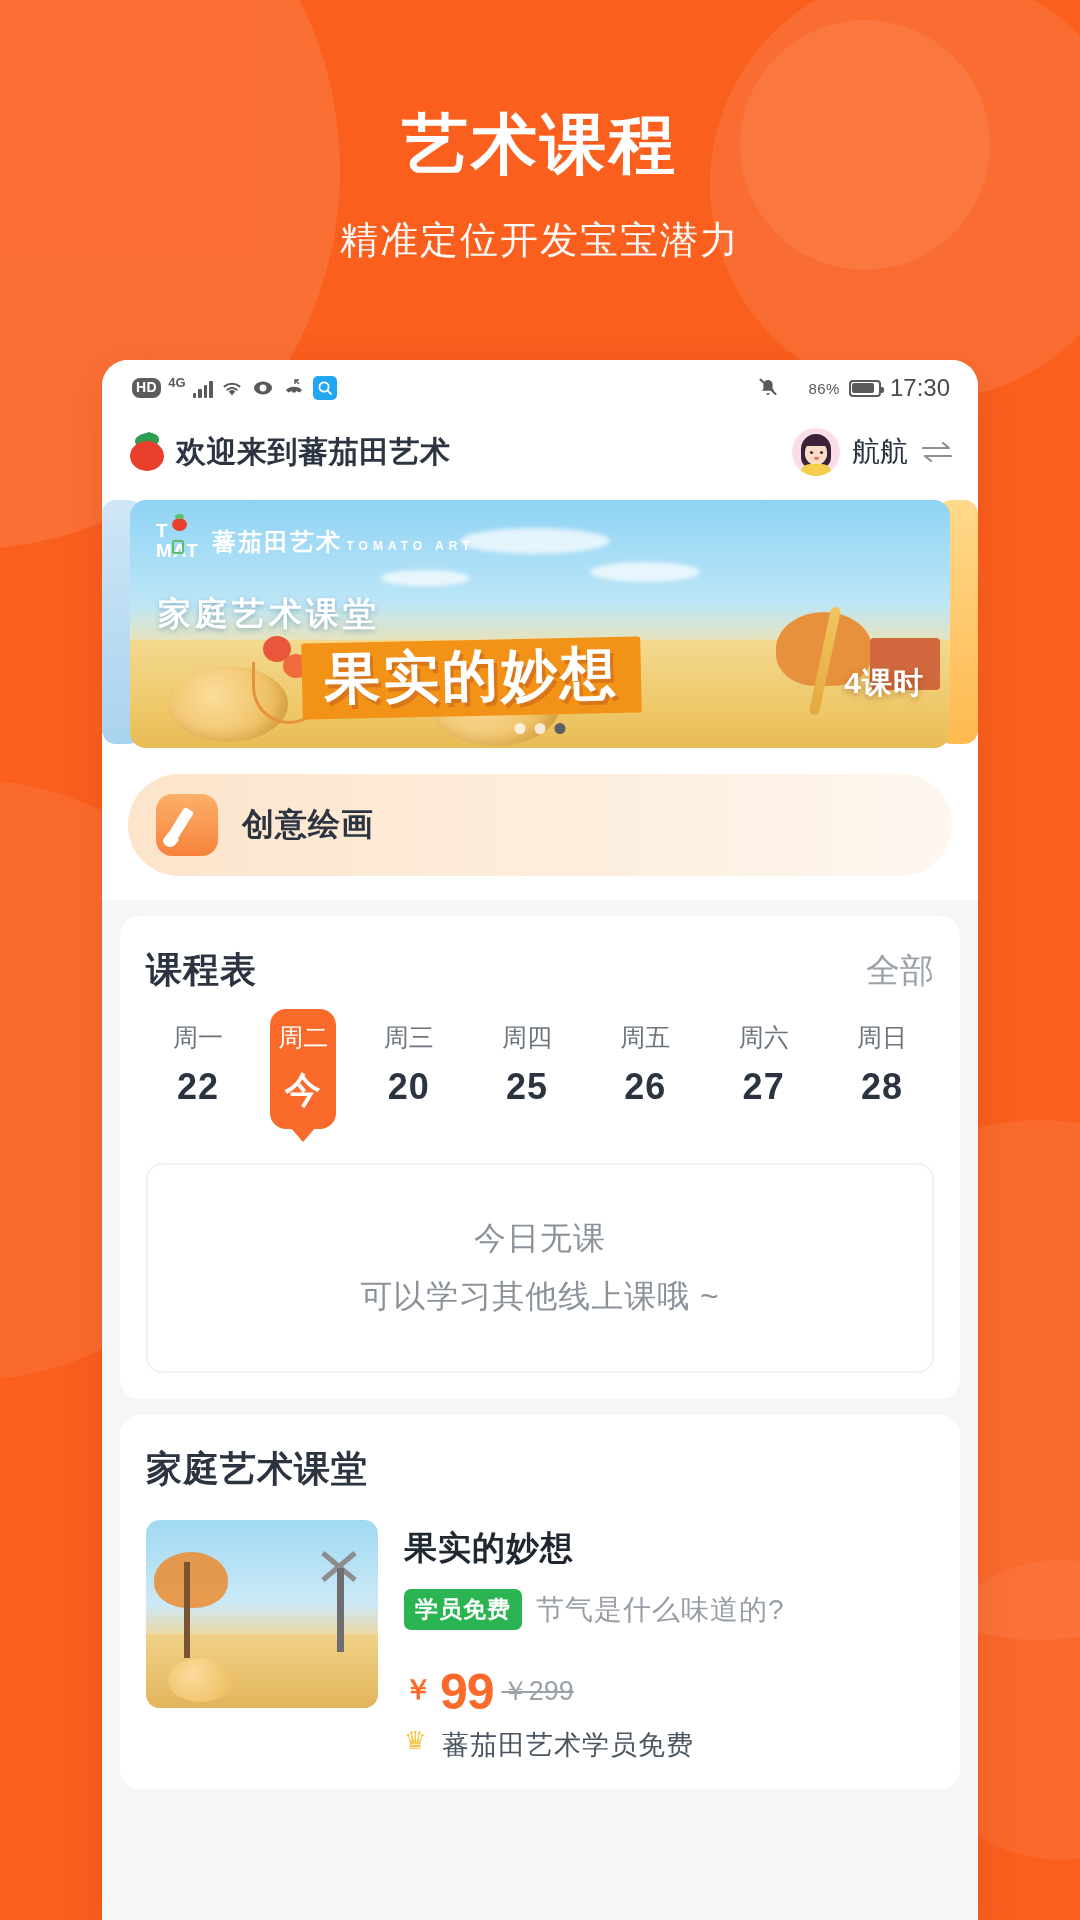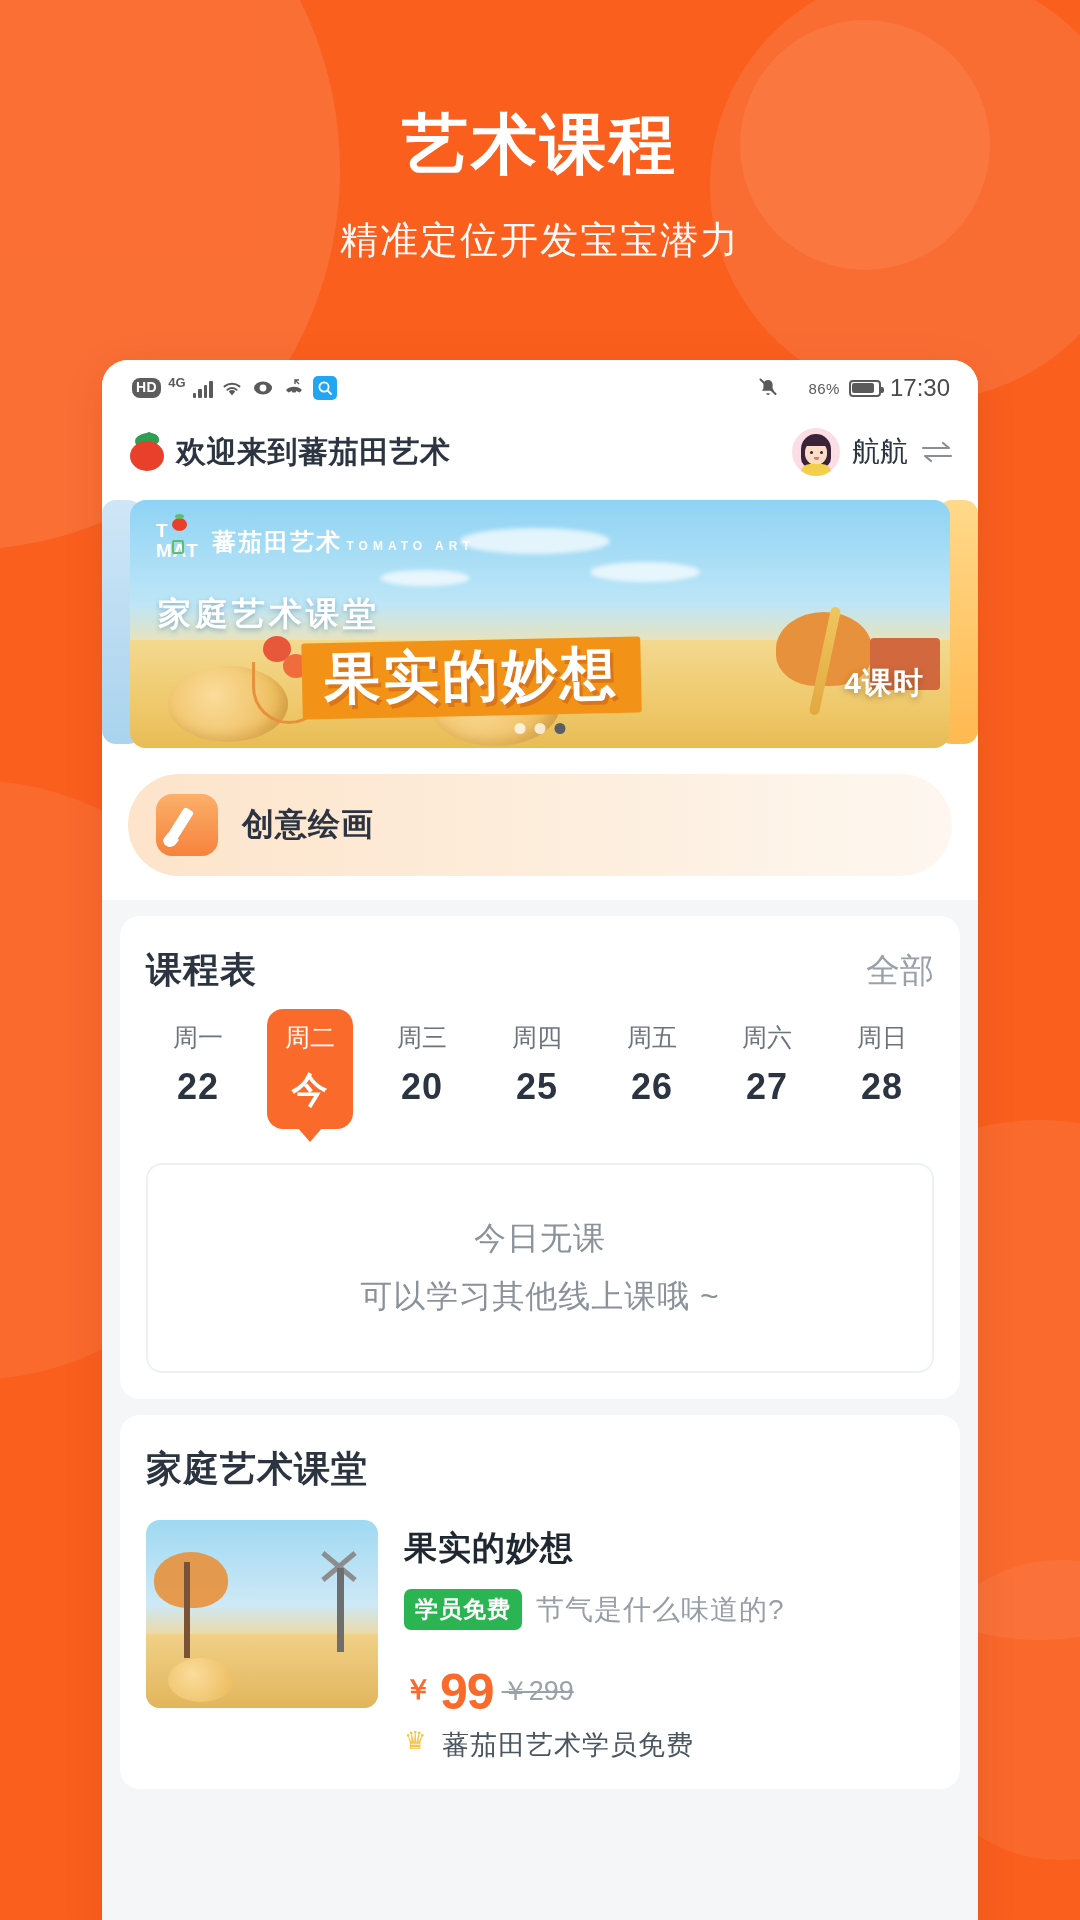--- a/index.html
+++ b/index.html
@@ -159,21 +159,21 @@
   
   .card { background:#fff; border-radius:20px; margin:16px 18px 0; padding:30px 26px 26px; }
   .card-head { display:flex; align-items:baseline; justify-content:space-between; }
   .card-title { font-size:36px; font-weight:700; color:#2b3440; letter-spacing:1px; }
   .card-more { font-size:34px; color:#9aa1a9;margin-left:8px; }
 
   .weekrow { display:flex; justify-content:space-between; margin-top:26px; padding:0 6px; }
   .day { width:92px; text-align:center; position:relative; }
   .day .wd { font-size:25px; color:#6b737c; }
   .day .dt { font-size:36px; font-weight:700; color:#2b3440; margin-top:12px; letter-spacing:1px; }
-  .day.today { background:#F96A2B; border-radius:16px; padding:12px 0 14px; width:86px; margin-top:-12px; }
+  .day.today { background:#F96A2B; border-radius:16px; padding:12px 0 14px; width:66px; margin-top:-12px; }
   .day.today .wd, .day.today .dt { color:#fff; }
   .day.today .dt { font-weight:700; }
   .day.today::after {
     content:""; position:absolute; left:50%; transform:translateX(-50%); bottom:-13px;
     border-left:13px solid transparent; border-right:13px solid transparent; border-top:15px solid #F96A2B;
   }
 
   .empty {
     margin-top:34px; border:2px solid #EEF1F4; border-radius:16px; height:210px;
     display:flex; flex-direction:column; align-items:center; justify-content:center; gap:14px;

